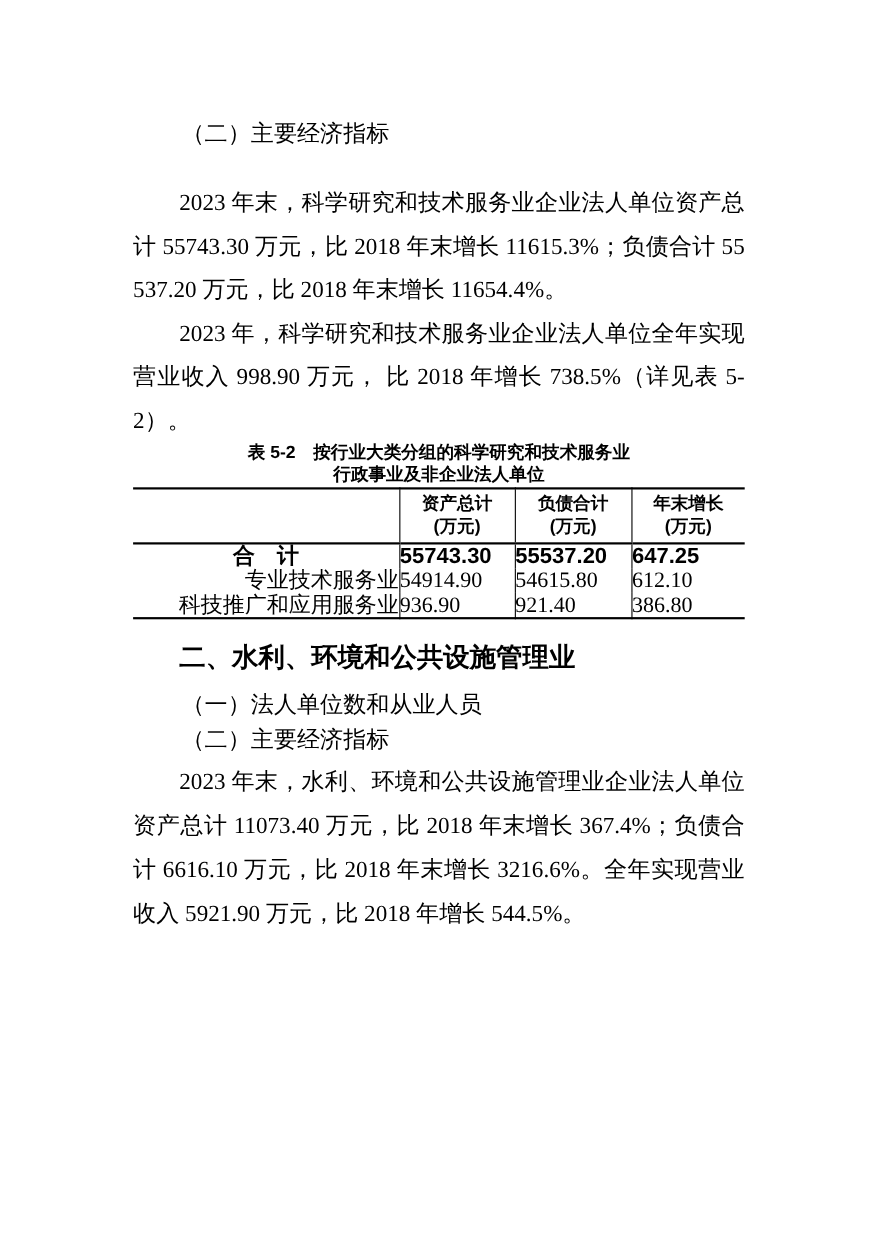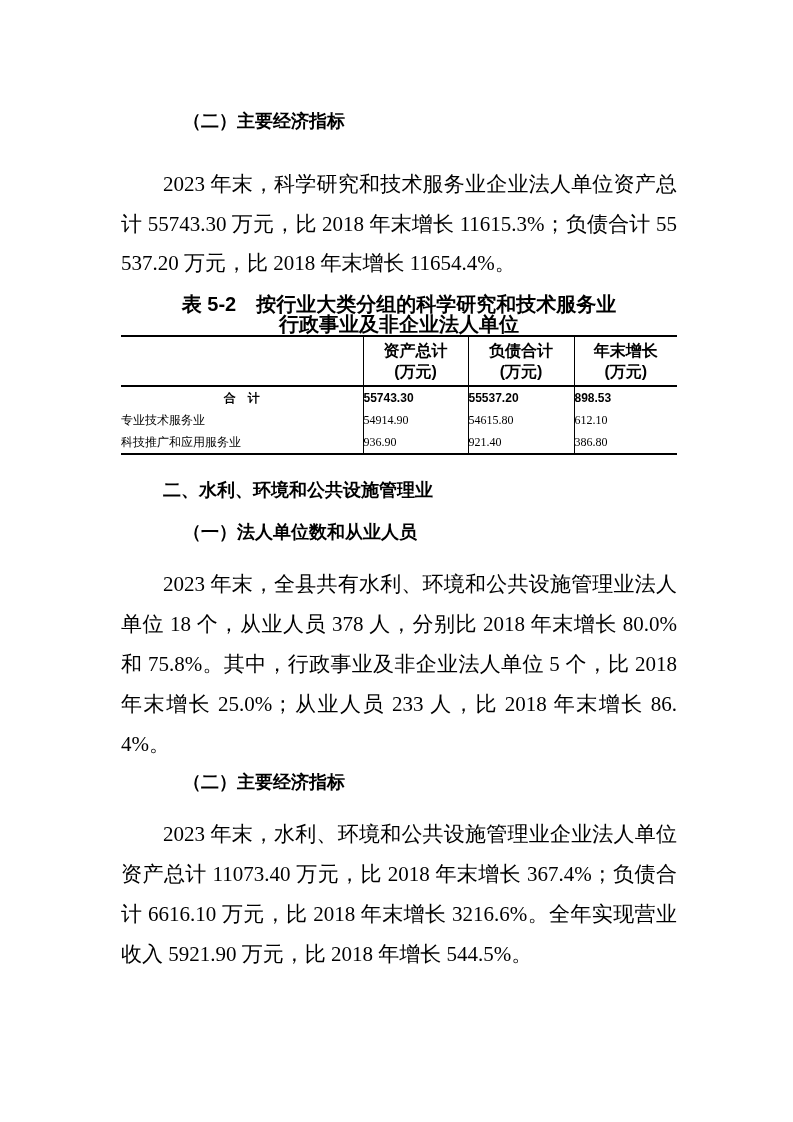--- a/index.html
+++ b/index.html
@@ -14,49 +14,49 @@
     font-family: "Liberation Serif", "DejaVu Serif", serif;
   }
   .content {
     position: absolute;
     left: 121px;
     top: 0;
     width: 556px;
   }
   
   .sub-heading {
-    margin: 18px;
-    font-size: 18px;
+    margin: 0;
+    font-size: 21px;
     line-height: 27px;
-    font-weight: bold;
+    font-weight: normal;
     font-family: "Liberation Serif", "DejaVu Serif", serif;
     text-indent: 44px;
   }
   .sub-heading.first { margin-top: 108px; }
   .sub-heading.mid   { margin-top: 14px; }
   .sub-heading.last  { margin-top: 5px; }
   
   .para {
     margin: 0;
     font-size: 21px;
     line-height: 39.5px;
     text-align: justify;
     text-indent: 42px;
     word-break: break-all;
   }
   .para.p1 { margin-top: 30px; }
   .para.p3 { margin-top: 11px; line-height: 40px; }
   .para.p4 { margin-top: 4px; line-height: 40px; }
   
   .table-title {
-    margin-top: 10px;
+    margin-top: 0;
     text-align: center;
     font-family: "Liberation Sans", "DejaVu Sans", sans-serif;
     font-weight: bold;
-    font-size: 20px;
+    font-size: 16px;
     line-height: 20px;
   }
   
   table.econ {
     width: 556px;
     table-layout: fixed;
     border-collapse: collapse;
     border-top: 2px solid #000;
     border-bottom: 2px solid #000;
     margin-top: 1px;
@@ -73,52 +73,53 @@
     font-family: "Liberation Sans", "DejaVu Sans", sans-serif;
     font-weight: bold;
     font-size: 16px;
     line-height: 21px;
     padding: 0;
     margin-left: 32px;
   }
   table.econ td {
     height: 22px;
     padding: 0;
-    font-size: 12px;
+    font-size: 20px;
     line-height: 22px;
     vertical-align: middle;
   }
   table.econ .vline { border-left: 1px solid #000; }
-  td.row-label { text-align: left; padding-left: 2px; }
+  td.row-label { text-align: right; padding-left: 2px; }
   td.num { text-align: left; padding-right: 3px; }
   tr.total-row td {
     font-weight: bold;
     font-family: "Liberation Sans", "DejaVu Sans", sans-serif;
   }
   tr.total-row td.row-label { text-align: center; padding-left: 0; }
   
   .section-heading {
     margin: 20px 0 12px 0;
     font-family: "Liberation Sans", "DejaVu Sans", sans-serif;
     font-weight: bold;
-    font-size: 18px;
+    font-size: 24px;
     line-height: 30px;
     text-indent: 42px;
   }
 </style>
 </head>
 <body>
 
 <div class="page">
   <div class="content">
 
     <h3 class="sub-heading first">（二）主要经济指标</h3>
 
     <p class="para p1">2023 年末，科学研究和技术服务业企业法人单位资产总计 55743.30 万元，比 2018 年末增长 11615.3%；负债合计 55537.20 万元，比 2018 年末增长 11654.4%。</p>
 
+    <p class="para p2">2023 年，科学研究和技术服务业企业法人单位全年实现营业收入 998.90 万元， 比 2018 年增长 738.5%（详见表 5-2）。</p>
 
     <div class="table-title">
       <div>表 5-2　按行业大类分组的科学研究和技术服务业</div>
       <div>行政事业及非企业法人单位</div>
     </div>
 
     <table class="econ">
       <colgroup>
         <col class="c-stub">
           <col class="c-a">
@@ -140,41 +141,40 @@
             <span>年末增长</span><br>
             <span>(万元)</span>
           </th>
         </tr>
       </thead>
       <tbody>
         <tr class="total-row">
           <td class="row-label">合　计</td>
           <td class="num vline">55743.30</td>
           <td class="num vline">55537.20</td>
-          <td class="num vline">898.53</td>
+          <td class="num vline">647.25</td>
         </tr>
         <tr>
           <td class="row-label">专业技术服务业</td>
           <td class="num vline">54914.90</td>
           <td class="num vline">54615.80</td>
           <td class="num vline">612.10</td>
         </tr>
         <tr>
           <td class="row-label">科技推广和应用服务业</td>
           <td class="num vline">936.90</td>
           <td class="num vline">921.40</td>
           <td class="num vline">386.80</td>
         </tr>
       </tbody>
     </table>
 
     <h2 class="section-heading">二、水利、环境和公共设施管理业</h2>
 
     <h3 class="sub-heading mid">（一）法人单位数和从业人员</h3>
 
-    <p class="para p3">2023 年末，全县共有水利、环境和公共设施管理业法人单位 18 个，从业人员 378 人，分别比 2018 年末增长 80.0%和 75.8%。其中，行政事业及非企业法人单位 5 个，比 2018 年末增长 25.0%；从业人员 233 人，比 2018 年末增长 86.4%。</p>
 
     <h3 class="sub-heading last">（二）主要经济指标</h3>
 
     <p class="para p4">2023 年末，水利、环境和公共设施管理业企业法人单位资产总计 11073.40 万元，比 2018 年末增长 367.4%；负债合计 6616.10 万元，比 2018 年末增长 3216.6%。全年实现营业收入 5921.90 万元，比 2018 年增长 544.5%。</p>
 
   </div>
 </div>
 
 </body></html>

